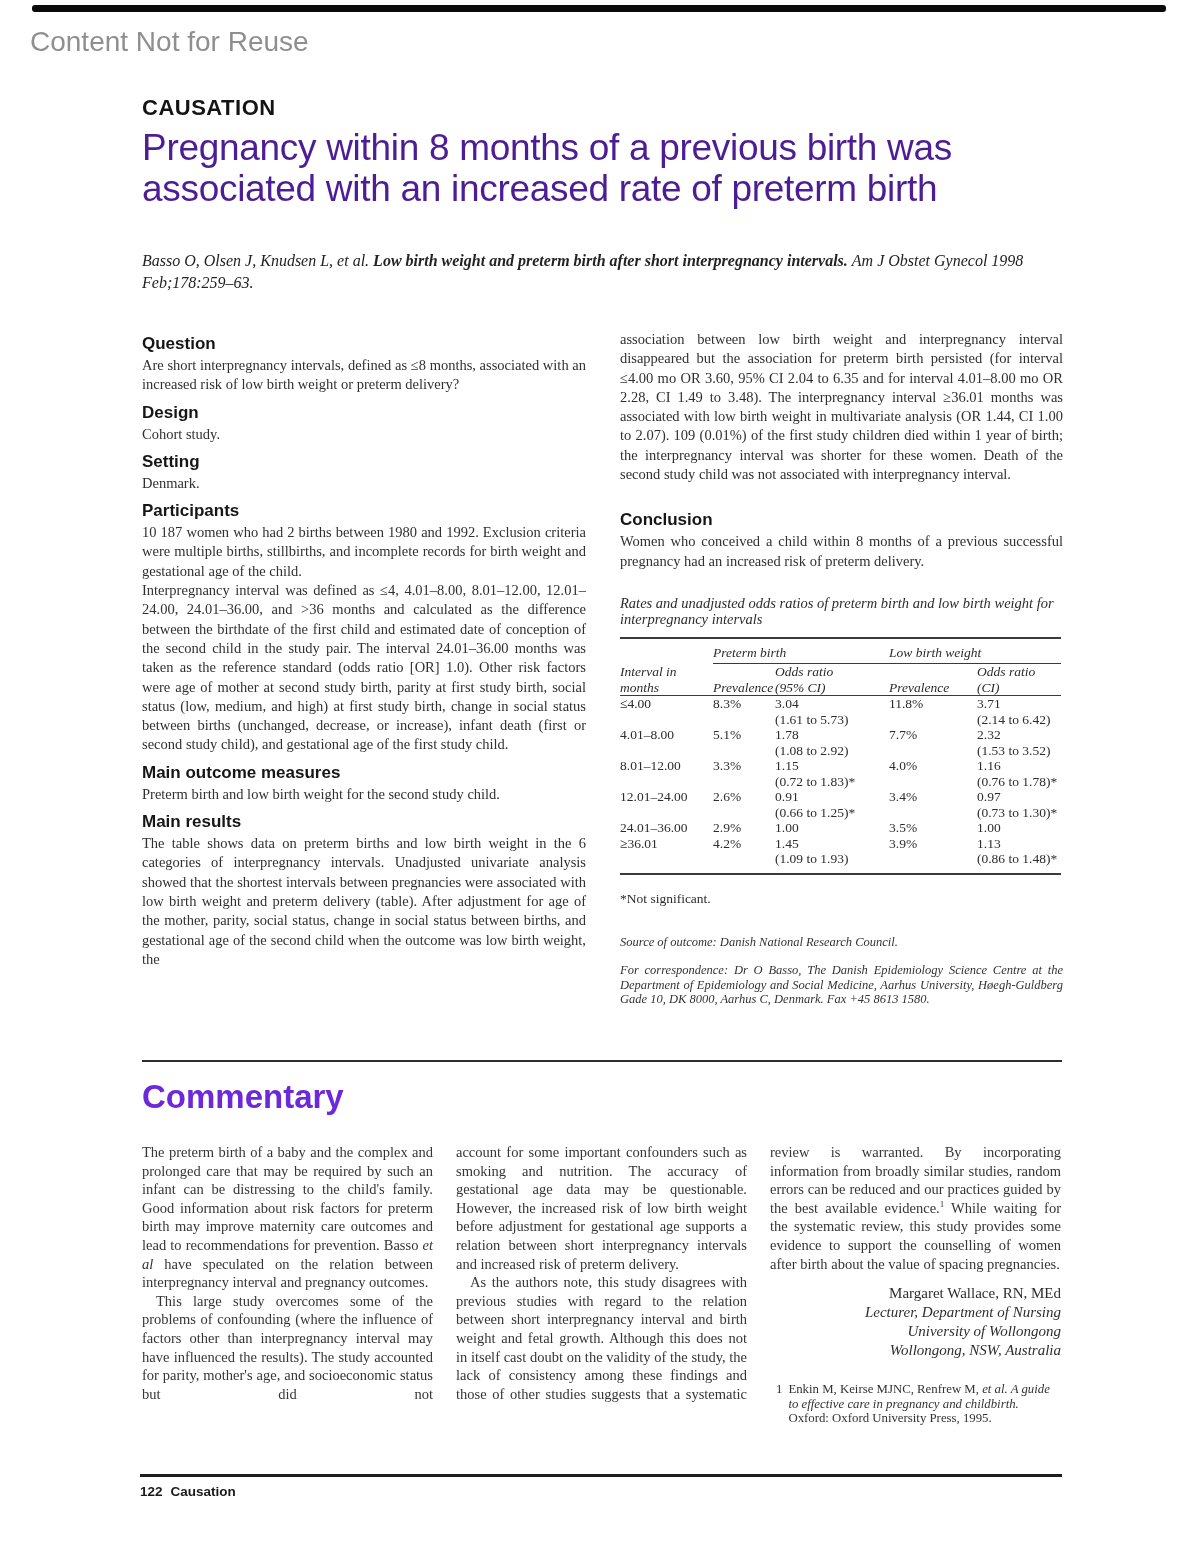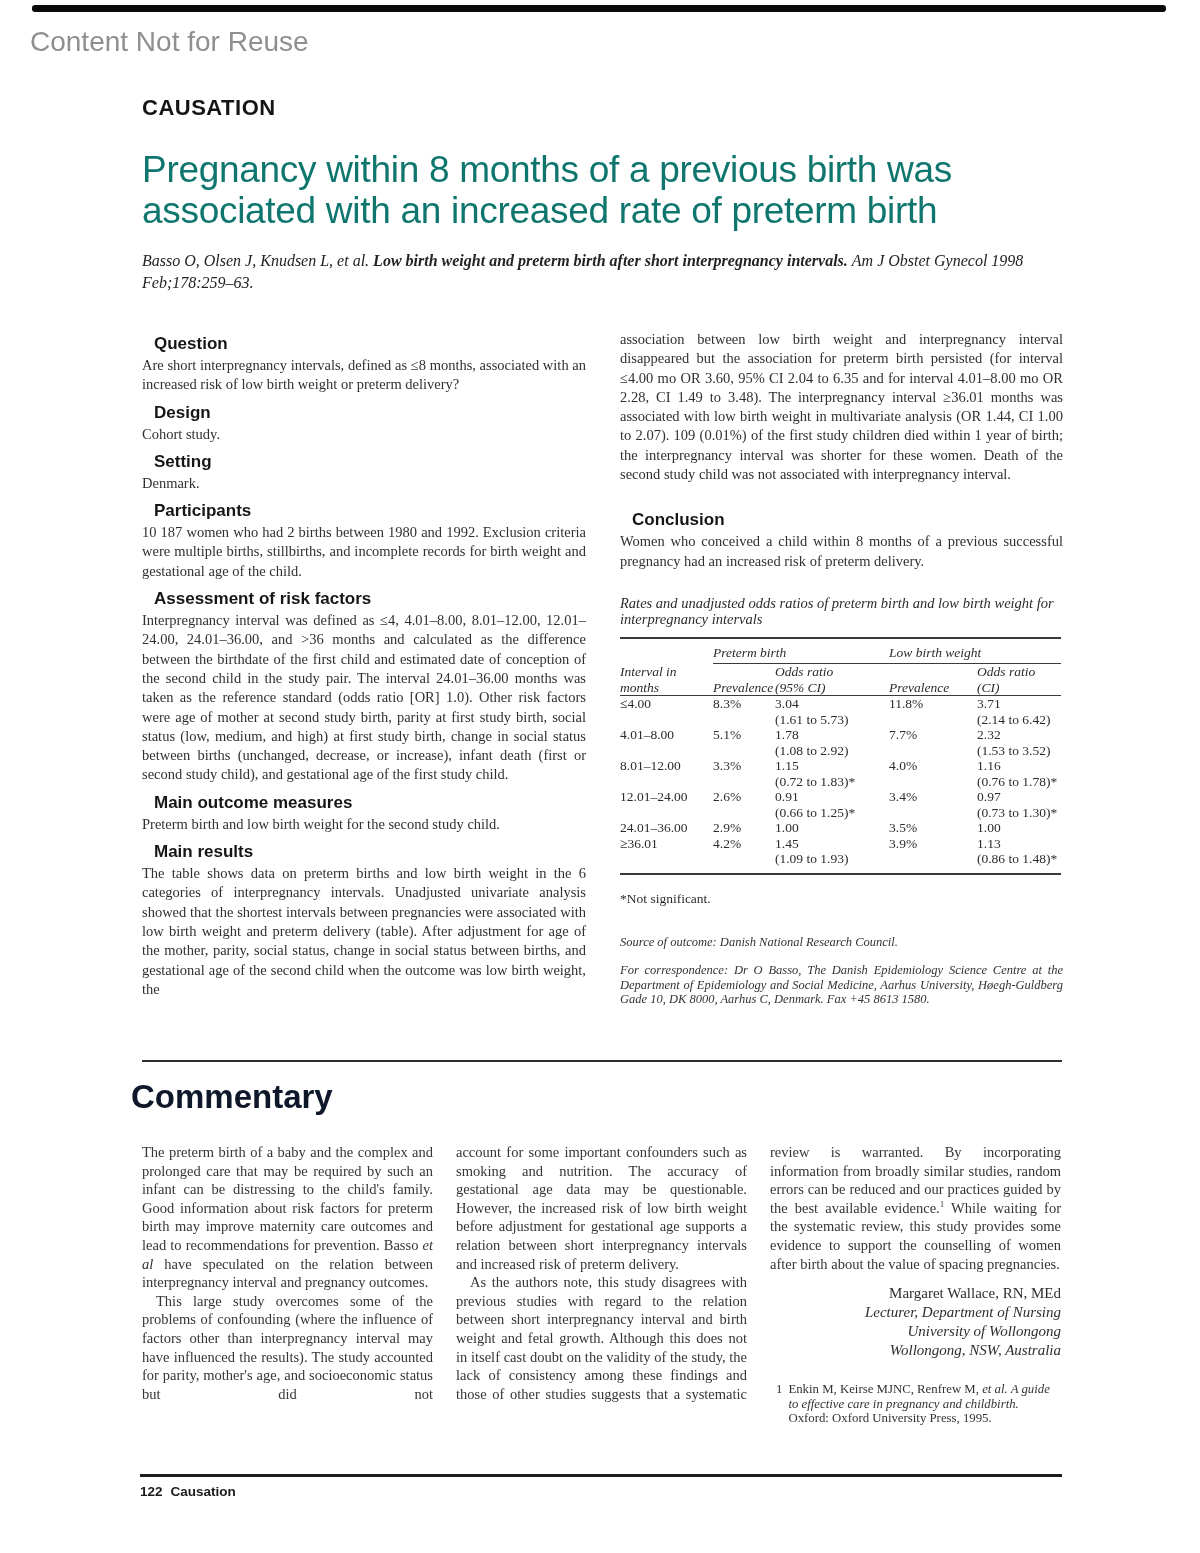--- a/index.html
+++ b/index.html
@@ -9,34 +9,34 @@
   .topbar { position:absolute; left:32px; top:5px; width:1134px; height:7px;
             background:#0a0a0a; border-radius:3px; }
 
   .watermark { position:absolute; left:30px; top:26px;
                font-family:"Liberation Sans", sans-serif; font-size:28px; color:#8f8f8f; }
 
   .kicker { position:absolute; left:142px; top:95px;
             font-family:"Liberation Sans", sans-serif; font-weight:bold; font-size:22px;
             letter-spacing:0.5px; color:#141414; }
 
-  .title { position:absolute; left:142px; top:149px; width:940px; margin:0;
+  .title { position:absolute; left:142px; top:127px; width:940px; margin:0;
            font-family:"Liberation Sans", sans-serif; font-weight:400; font-size:37px;
-           line-height:41px; color:#0f766e; letter-spacing:-0.3px; }
+           line-height:41px; color:#4c1d95; letter-spacing:-0.3px; }
 
   .citation { position:absolute; left:142px; top:250px; width:905px; margin:0;
               font-style:italic; font-size:16px; line-height:22px; color:#232323; }
   .cit-bold { font-weight:bold; }
 
   .col { position:absolute; }
   .abs-left  { left:142px; top:326px; width:444px; }
   .abs-right { left:620px; top:330px; width:443px; }
 
   .sec-h { font-family:"Liberation Sans", sans-serif; font-weight:bold; font-size:17px;
-           line-height:19px; color:#161616; margin:8px 0 3px 12px; }
+           line-height:19px; color:#161616; margin:8px 0 3px 0; }
   .sec-p { font-size:14.5px; line-height:19.3px; color:#303030; text-align:justify; margin:0; }
   .cont  { text-align-last:justify; }
   .concl-h { margin-top:26px; }
 
   .tablewrap { margin-top:24px; color:#2c2c2c; }
   .tcaption { font-style:italic; font-size:14.5px; line-height:16.5px; margin-bottom:9px; }
   table.ebm { width:441px; border-collapse:collapse; border-top:2px solid #3a3a3a;
               border-bottom:2px solid #3a3a3a; }
   table.ebm th, table.ebm td { font-size:13.5px; line-height:15.5px; padding:0; text-align:left; }
   table.ebm th { font-style:italic; font-weight:normal; vertical-align:bottom; }
@@ -46,22 +46,22 @@
   .ci { display:block; }
   .tfoot { font-size:13.5px; margin-top:16px; color:#2c2c2c; }
 
   .funding { font-style:italic; font-size:12.5px; line-height:15px; color:#333;
              margin:28px 0 0 0; }
   .corresp { font-style:italic; font-size:12.5px; line-height:14.6px; color:#333;
              margin:13px 0 0 0; text-align:justify; }
 
   .divider { position:absolute; left:142px; top:1060px; width:920px; height:2px; background:#2f2f2f; }
 
-  .comm-h { position:absolute; left:131px; top:1078px; margin:0;
-            font-family:"Liberation Sans", sans-serif; font-weight:bold; font-size:33px; color:#0f172a; }
+  .comm-h { position:absolute; left:142px; top:1078px; margin:0;
+            font-family:"Liberation Sans", sans-serif; font-weight:bold; font-size:33px; color:#6d28d9; }
 
   .ccol { position:absolute; top:1143px; width:291px; }
   .c1 { left:142px; } .c2 { left:456px; } .c3 { left:770px; }
   .ccol p { font-size:14.5px; line-height:18.6px; color:#353535; text-align:justify; margin:0; }
   .indent { text-indent:14px; }
   .ccol sup { font-size:9px; line-height:0; }
 
   .signature { margin-top:11px; text-align:right; font-size:15px; line-height:19px; color:#2e2e2e; }
   .signature .sig-name { font-style:normal; }
   .sig-it { font-style:italic; display:block; }
@@ -96,21 +96,20 @@
 
   <div class="col abs-left">
     <h3 class="sec-h">Question</h3>
     <p class="sec-p">Are short interpregnancy intervals, defined as ≤8 months, associated with an increased risk of low birth weight or preterm delivery?</p>
     <h3 class="sec-h">Design</h3>
     <p class="sec-p">Cohort study.</p>
     <h3 class="sec-h">Setting</h3>
     <p class="sec-p">Denmark.</p>
     <h3 class="sec-h">Participants</h3>
     <p class="sec-p">10 187 women who had 2 births between 1980 and 1992. Exclusion criteria were multiple births, stillbirths, and incomplete records for birth weight and gestational age of the child.</p>
-    <h3 class="sec-h">Assessment of risk factors</h3>
     <p class="sec-p">Interpregnancy interval was defined as ≤4, 4.01–8.00, 8.01–12.00, 12.01–24.00, 24.01–36.00, and &gt;36 months and calculated as the difference between the birthdate of the first child and estimated date of conception of the second child in the study pair. The interval 24.01–36.00 months was taken as the reference standard (odds ratio [OR] 1.0). Other risk factors were age of mother at second study birth, parity at first study birth, social status (low, medium, and high) at first study birth, change in social status between births (unchanged, decrease, or increase), infant death (first or second study child), and gestational age of the first study child.</p>
     <h3 class="sec-h">Main outcome measures</h3>
     <p class="sec-p">Preterm birth and low birth weight for the second study child.</p>
     <h3 class="sec-h">Main results</h3>
     <p class="sec-p cont">The table shows data on preterm births and low birth weight in the 6 categories of interpregnancy intervals. Unadjusted univariate analysis showed that the shortest intervals between pregnancies were associated with low birth weight and preterm delivery (table). After adjustment for age of the mother, parity, social status, change in social status between births, and gestational age of the second child when the outcome was low birth weight, the</p>
   </div>
 
   <div class="col abs-right">
     <p class="sec-p">association between low birth weight and interpregnancy interval disappeared but the association for preterm birth persisted (for interval ≤4.00 mo OR 3.60, 95% CI 2.04 to 6.35 and for interval 4.01–8.00 mo OR 2.28, CI 1.49 to 3.48). The interpregnancy interval ≥36.01 months was associated with low birth weight in multivariate analysis (OR 1.44, CI 1.00 to 2.07). 109 (0.01%) of the first study children died within 1 year of birth; the interpregnancy interval was shorter for these women. Death of the second study child was not associated with interpregnancy interval.</p>
     <h3 class="sec-h concl-h">Conclusion</h3>

